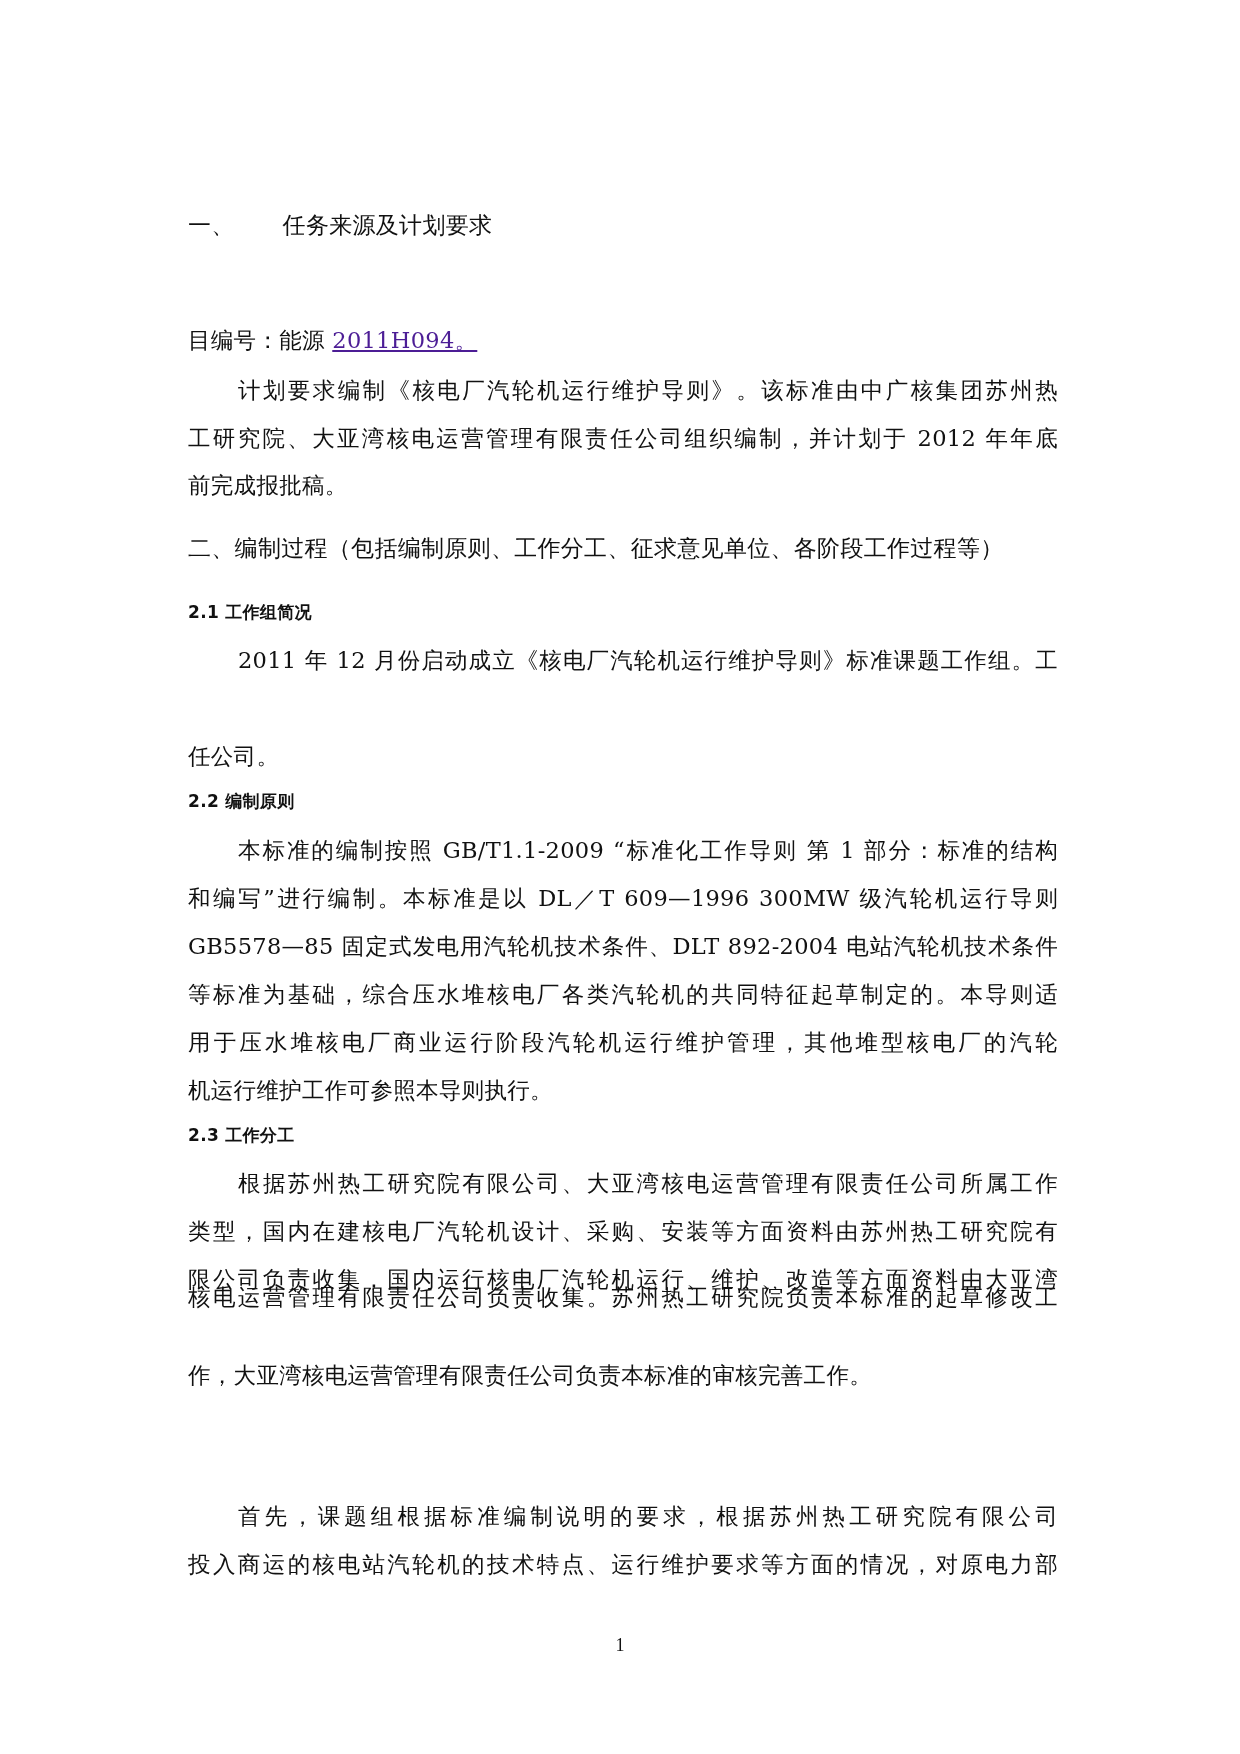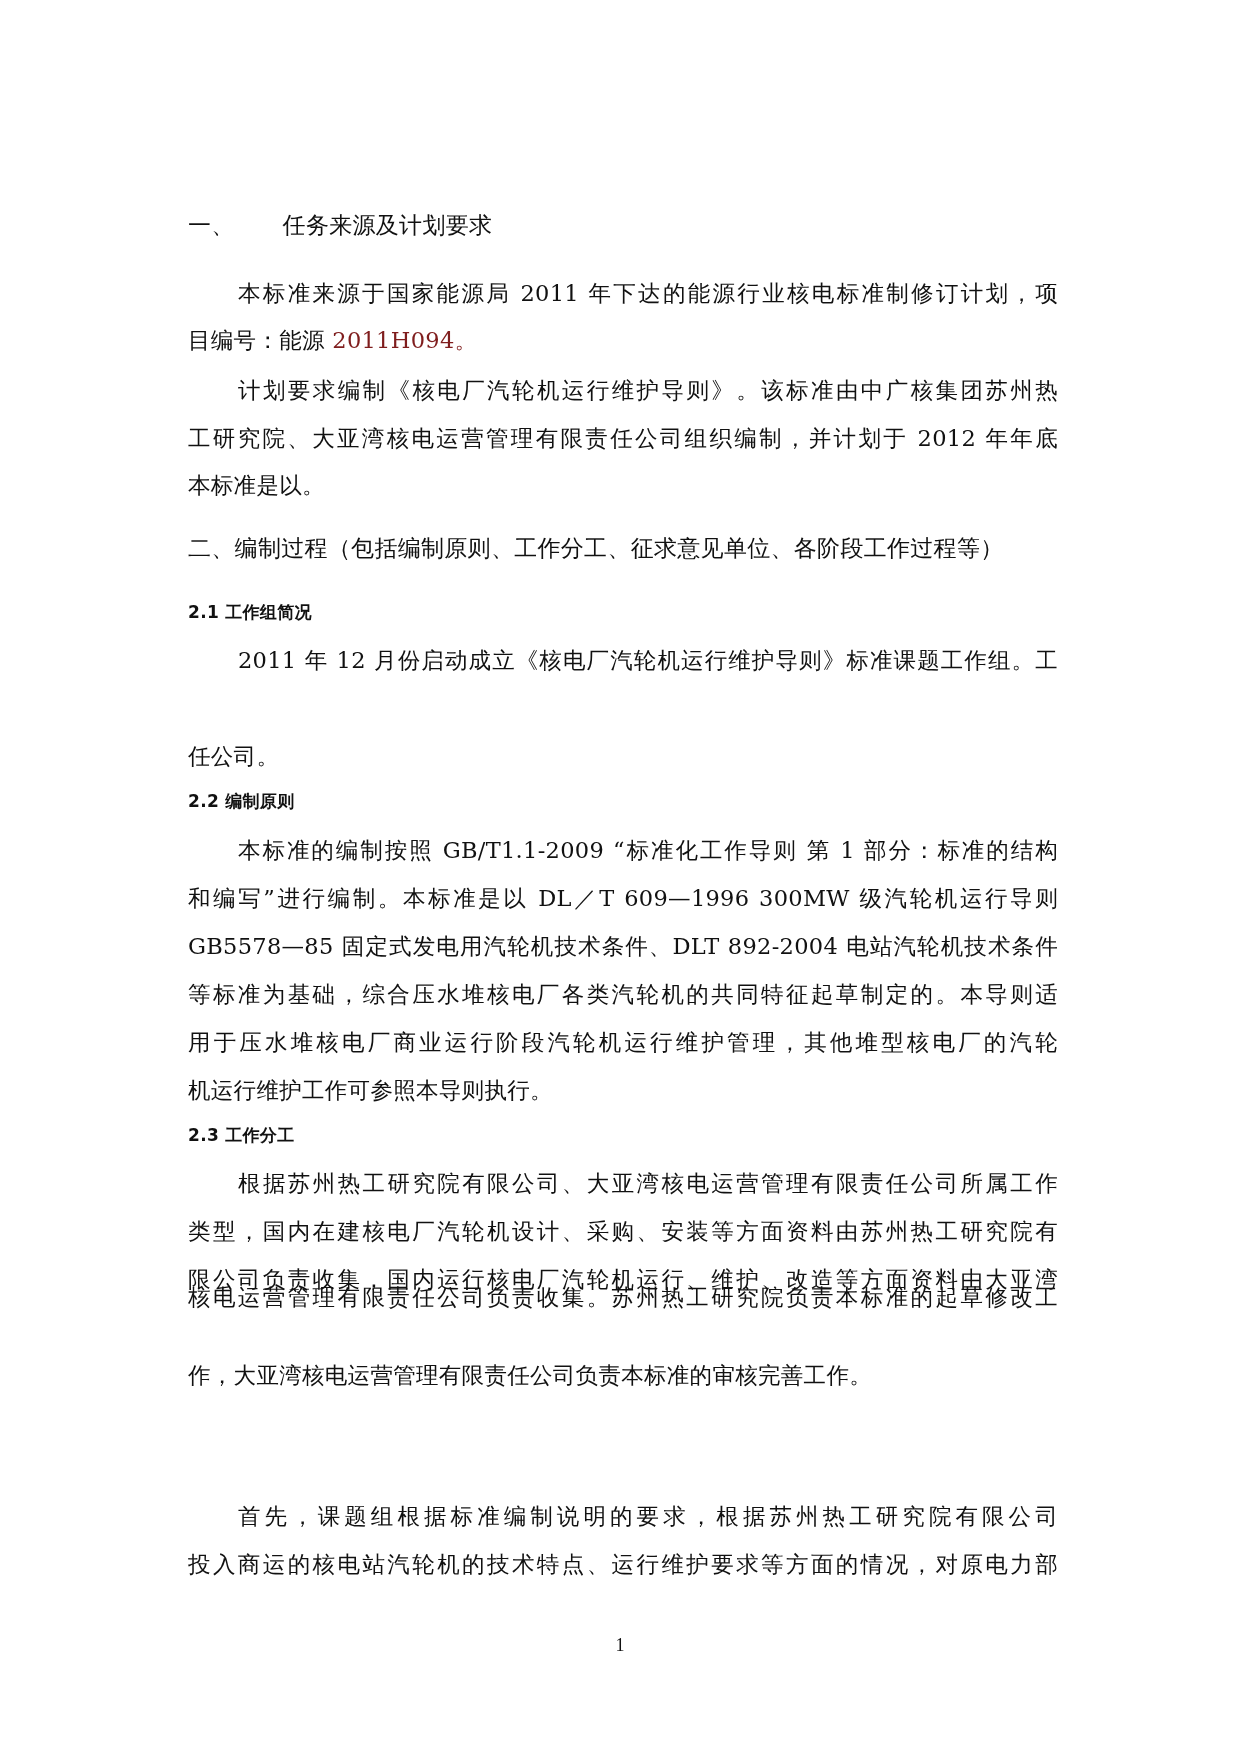--- a/index.html
+++ b/index.html
@@ -4,42 +4,41 @@
 <style>
   html, body { margin: 0; padding: 0; background: #ffffff; }
   body { width: 1240px; height: 1754px; position: relative; overflow: hidden;
          font-family: "DejaVu Serif", "Liberation Serif", serif; color: #111; }
   .page { position: absolute; left: 0; top: 0; width: 1240px; height: 1258px; }
   .line { position: absolute; left: 188px; width: 870px; white-space: nowrap;
           font-size: 22.5px; line-height: 30px; letter-spacing: 0.3px; }
   .indent { left: 238px; width: 820px; }
   .h1 { font-family: "DejaVu Sans", "Liberation Sans", sans-serif; font-size: 23px; }
   .h2 { font-family: "DejaVu Sans", "Liberation Sans", sans-serif; font-weight: bold; font-size: 17px; }
-  .red { color: #7f1d1d; }
+  .red { color: #4c1d95; text-decoration: underline; }
   .just { text-align: justify; text-align-last: justify; }
   .pagenum { position: absolute; top: 1635px; left: 0; width: 1240px; text-align: center;
              font-family: "Liberation Serif", serif; font-size: 18px; }
 </style>
 </head>
 <body>
 
 <div class="page">
 
   <div class="line h1" style="top:210px;">
     <span>一、</span><span style="display:inline-block;width:48px;"></span><span>任务来源及计划要求</span>
   </div>
 
-  <div class="line indent just" style="top:278px;">本标准来源于国家能源局 2011 年下达的能源行业核电标准制修订计划，项</div>
   <div class="line" style="top:325px;">
     <span>目编号：能源 </span><span class="red">2011H094。</span>
   </div>
 
   <div class="line indent just" style="top:375px;">计划要求编制《核电厂汽轮机运行维护导则》。该标准由中广核集团苏州热</div>
   <div class="line just" style="top:423px;">工研究院、大亚湾核电运营管理有限责任公司组织编制，并计划于 2012 年年底</div>
-  <div class="line" style="top:470px;">本标准是以。</div>
+  <div class="line" style="top:470px;">前完成报批稿。</div>
 
   <div class="line h1" style="top:533px;">二、编制过程（包括编制原则、工作分工、征求意见单位、各阶段工作过程等）</div>
 
   <div class="line h2" style="top:597px;">2.1 工作组简况</div>
   <div class="line indent just" style="top:645px;">2011 年 12 月份启动成立《核电厂汽轮机运行维护导则》标准课题工作组。工</div>
   <div class="line" style="top:741px;">任公司。</div>
 
   <div class="line h2" style="top:786px;">2.2 编制原则</div>
   <div class="line indent just" style="top:835px;">本标准的编制按照 GB/T1.1-2009 “标准化工作导则 第 1 部分：标准的结构</div>
   <div class="line just" style="top:883px;">和编写”进行编制。本标准是以 DL／T 609—1996 300MW 级汽轮机运行导则</div>

